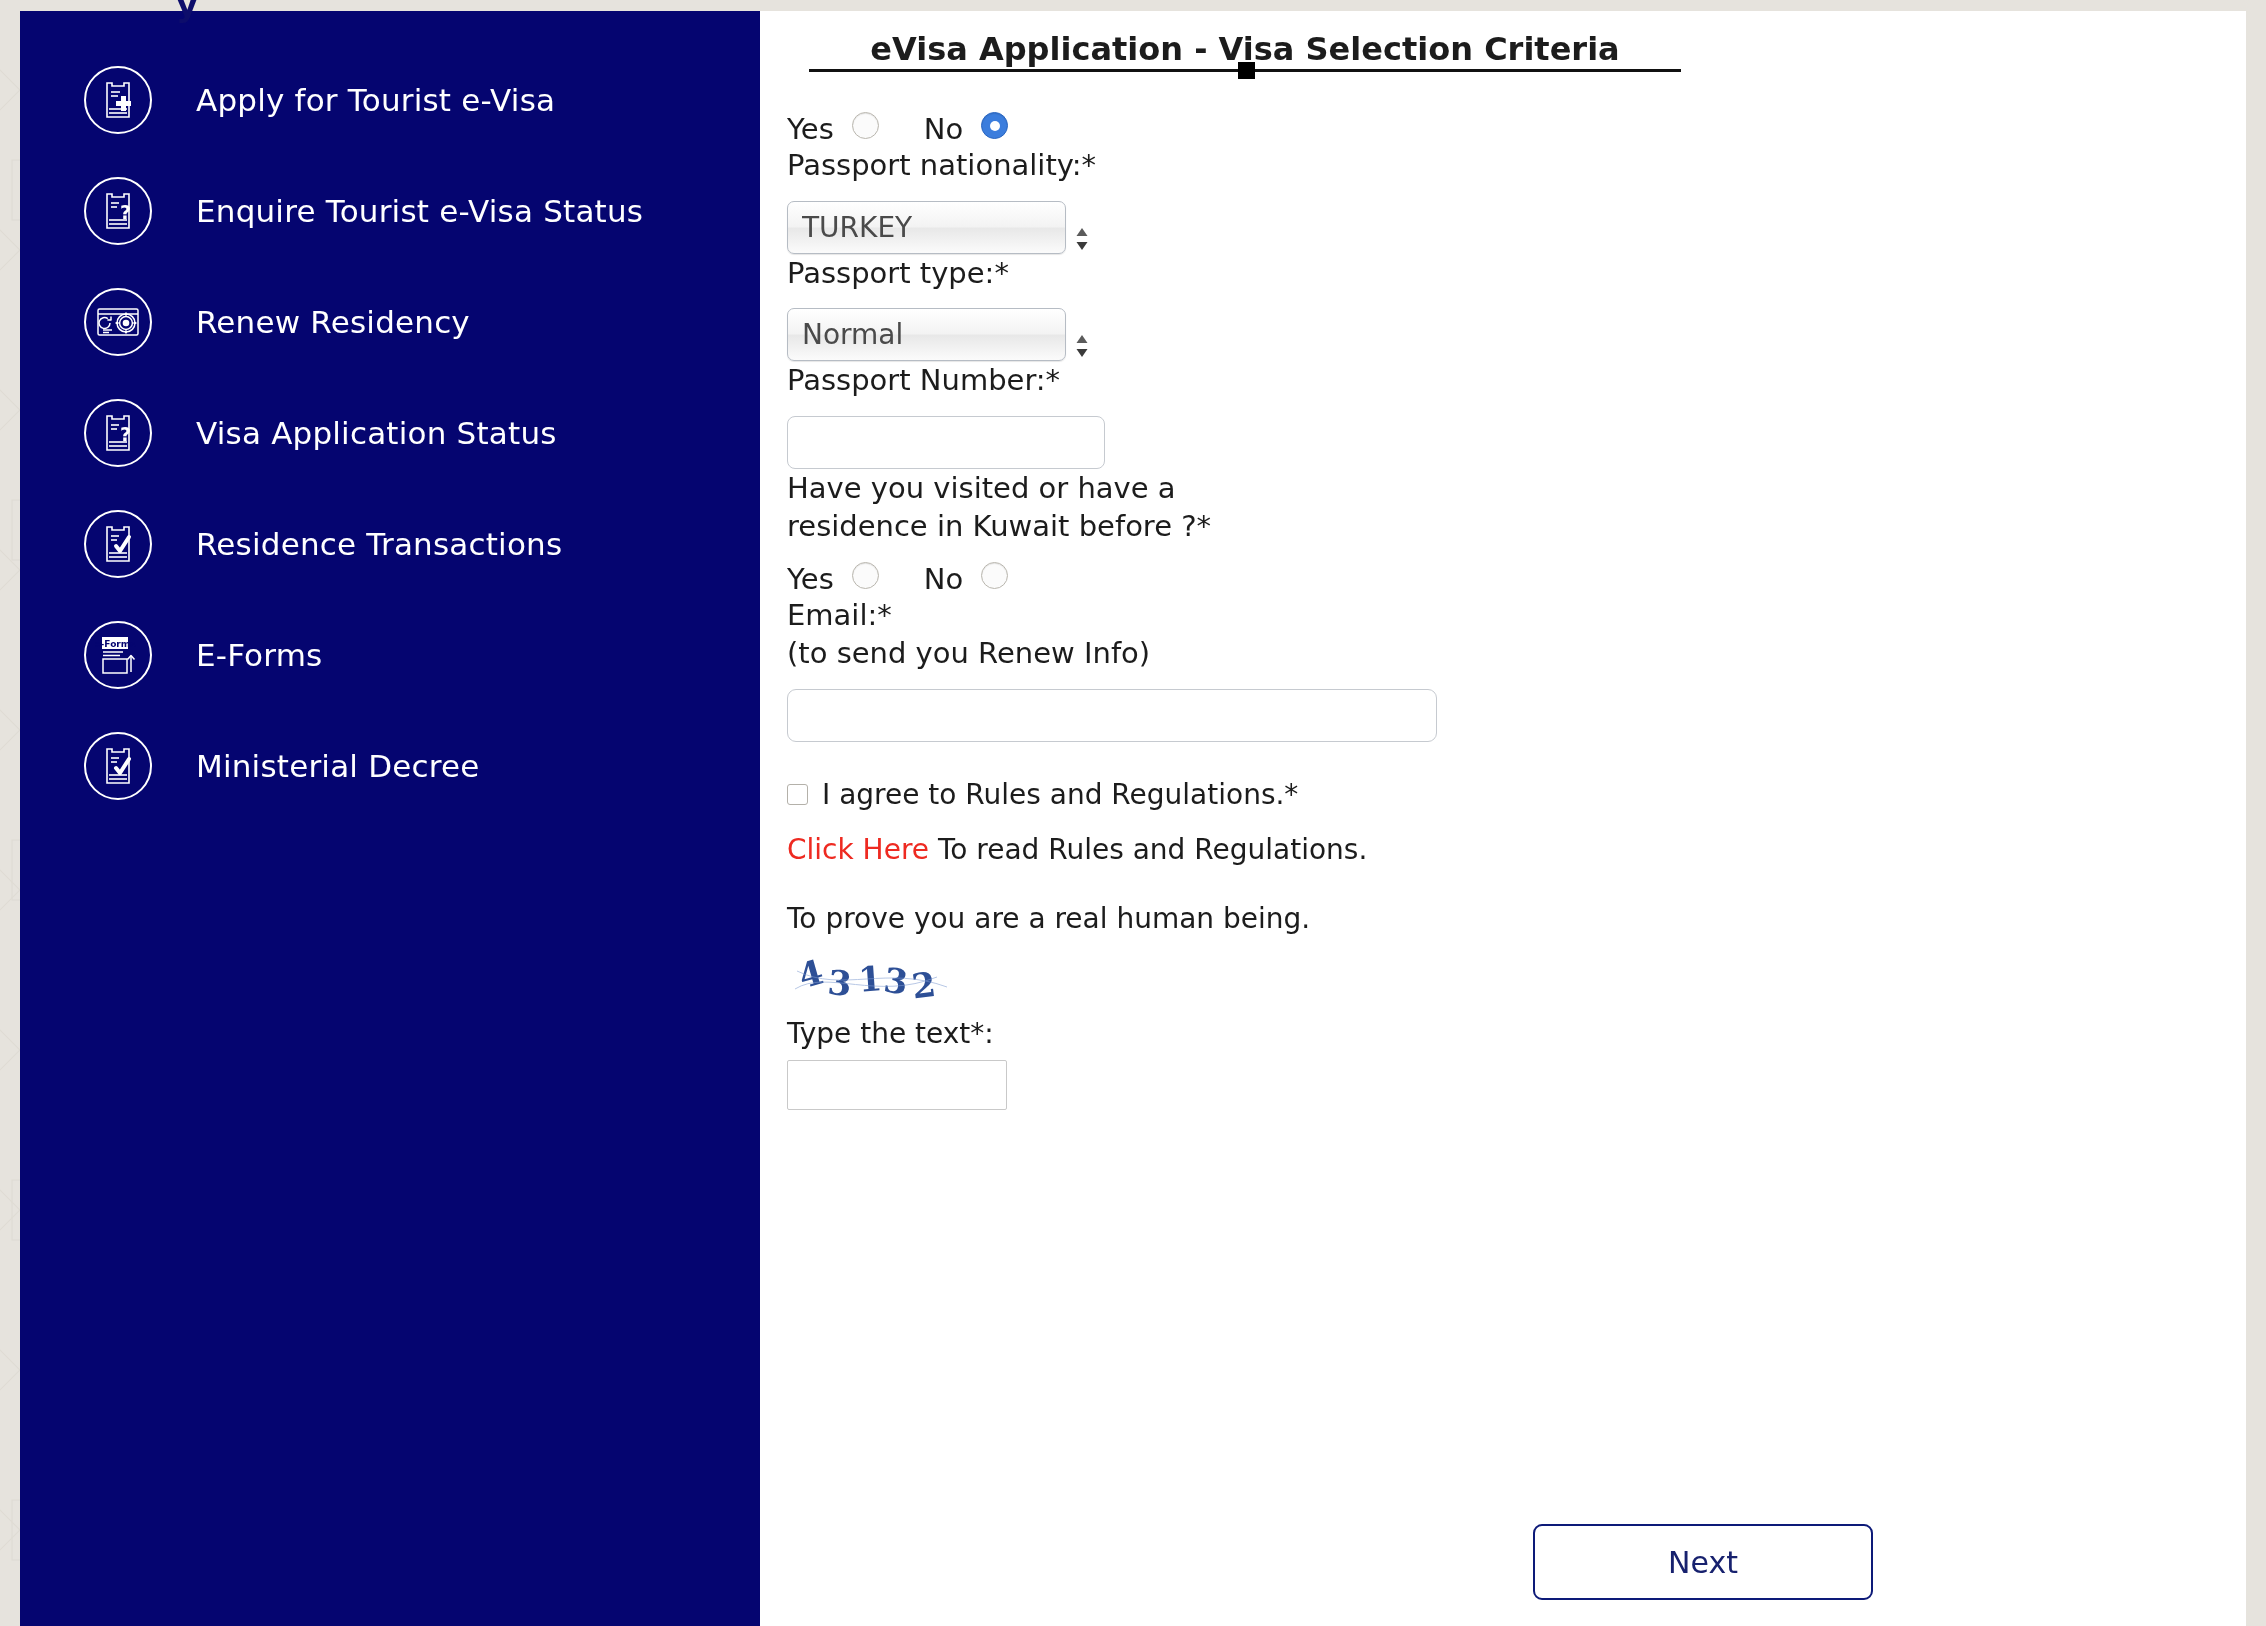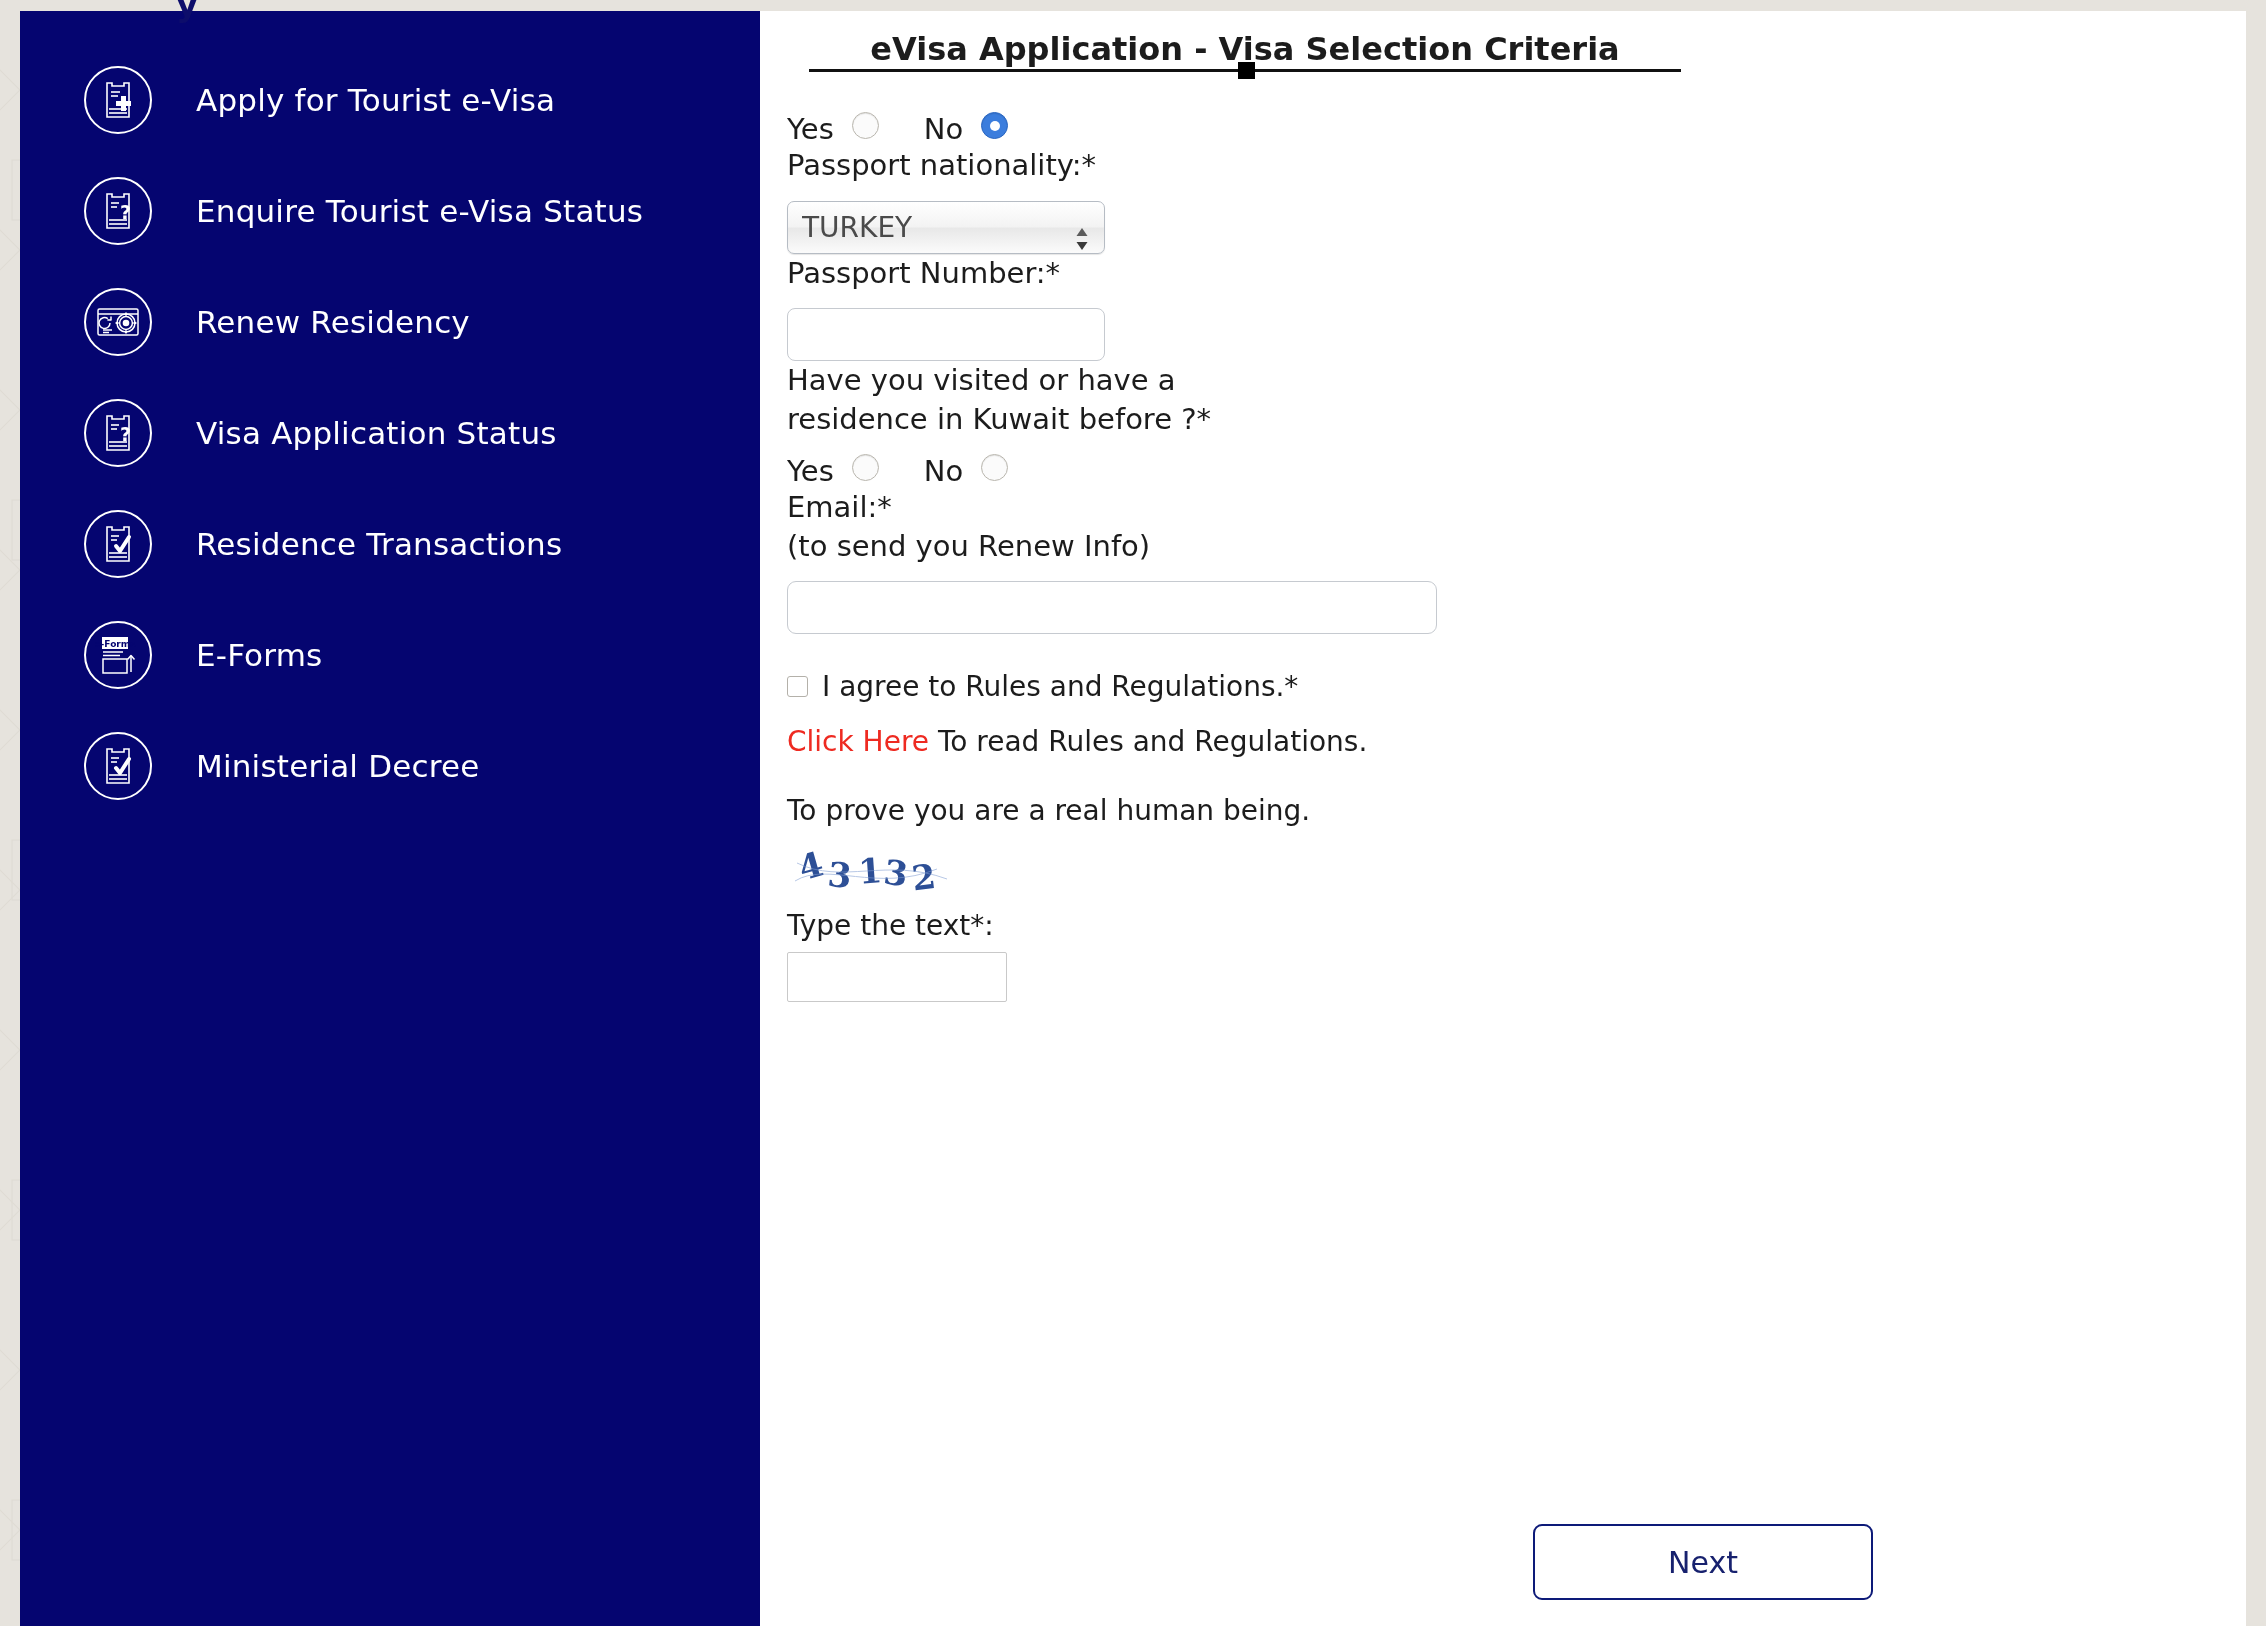--- a/index.html
+++ b/index.html
@@ -188,21 +188,21 @@
   }
   .radio-gap { width: 45px; }
 
   .field-block { }
 
   select.combo {
     -webkit-appearance: none;
     appearance: none;
     display: block;
     margin-top: 16px;
-    width: 318px;
+    width: 279px;
     height: 53px;
     padding: 0 14px;
     font-size: 28px;
     color: #4a4a4a;
     border: 1px solid #b6bcc4;
     border-radius: 7px;
     background:
       linear-gradient(#ffffff 0%, #f3f3f3 48%, #e8e8e8 52%, #fbfbfb 100%);
     box-shadow: 0 1px 1px rgba(0,0,0,.10);
     font-family: "DejaVu Sans", "Liberation Sans", sans-serif;
@@ -497,20 +497,34 @@
         </select>
         <span class="combo-arrows">
           <svg width="14" height="24" viewBox="0 0 14 24">
             <path d="M7 1 L12.5 9 L1.5 9 Z" fill="#5b5b5b"></path>
             <path d="M7 23 L12.5 15 L1.5 15 Z" fill="#3a3a3a"></path>
           </svg>
         </span>
       </div>
     </div>
 
+    <div class="field-block">
+      <p class="q-label">Passport type:*</p>
+      <div class="combo-wrap">
+        <select class="combo">
+          <option>Normal</option>
+        </select>
+        <span class="combo-arrows">
+          <svg width="14" height="24" viewBox="0 0 14 24">
+            <path d="M7 1 L12.5 9 L1.5 9 Z" fill="#5b5b5b"></path>
+            <path d="M7 23 L12.5 15 L1.5 15 Z" fill="#3a3a3a"></path>
+          </svg>
+        </span>
+      </div>
+    </div>
 
     <div class="field-block">
       <p class="q-label">Passport Number:*</p>
       <input class="textbox passport-num" type="text" value="" style="">
     </div>
 
     <div class="field-block">
       <p class="q-label">Have you visited or have a</p>
       <p class="q-label">residence in Kuwait before ?*</p>
       <div class="radio-row">

